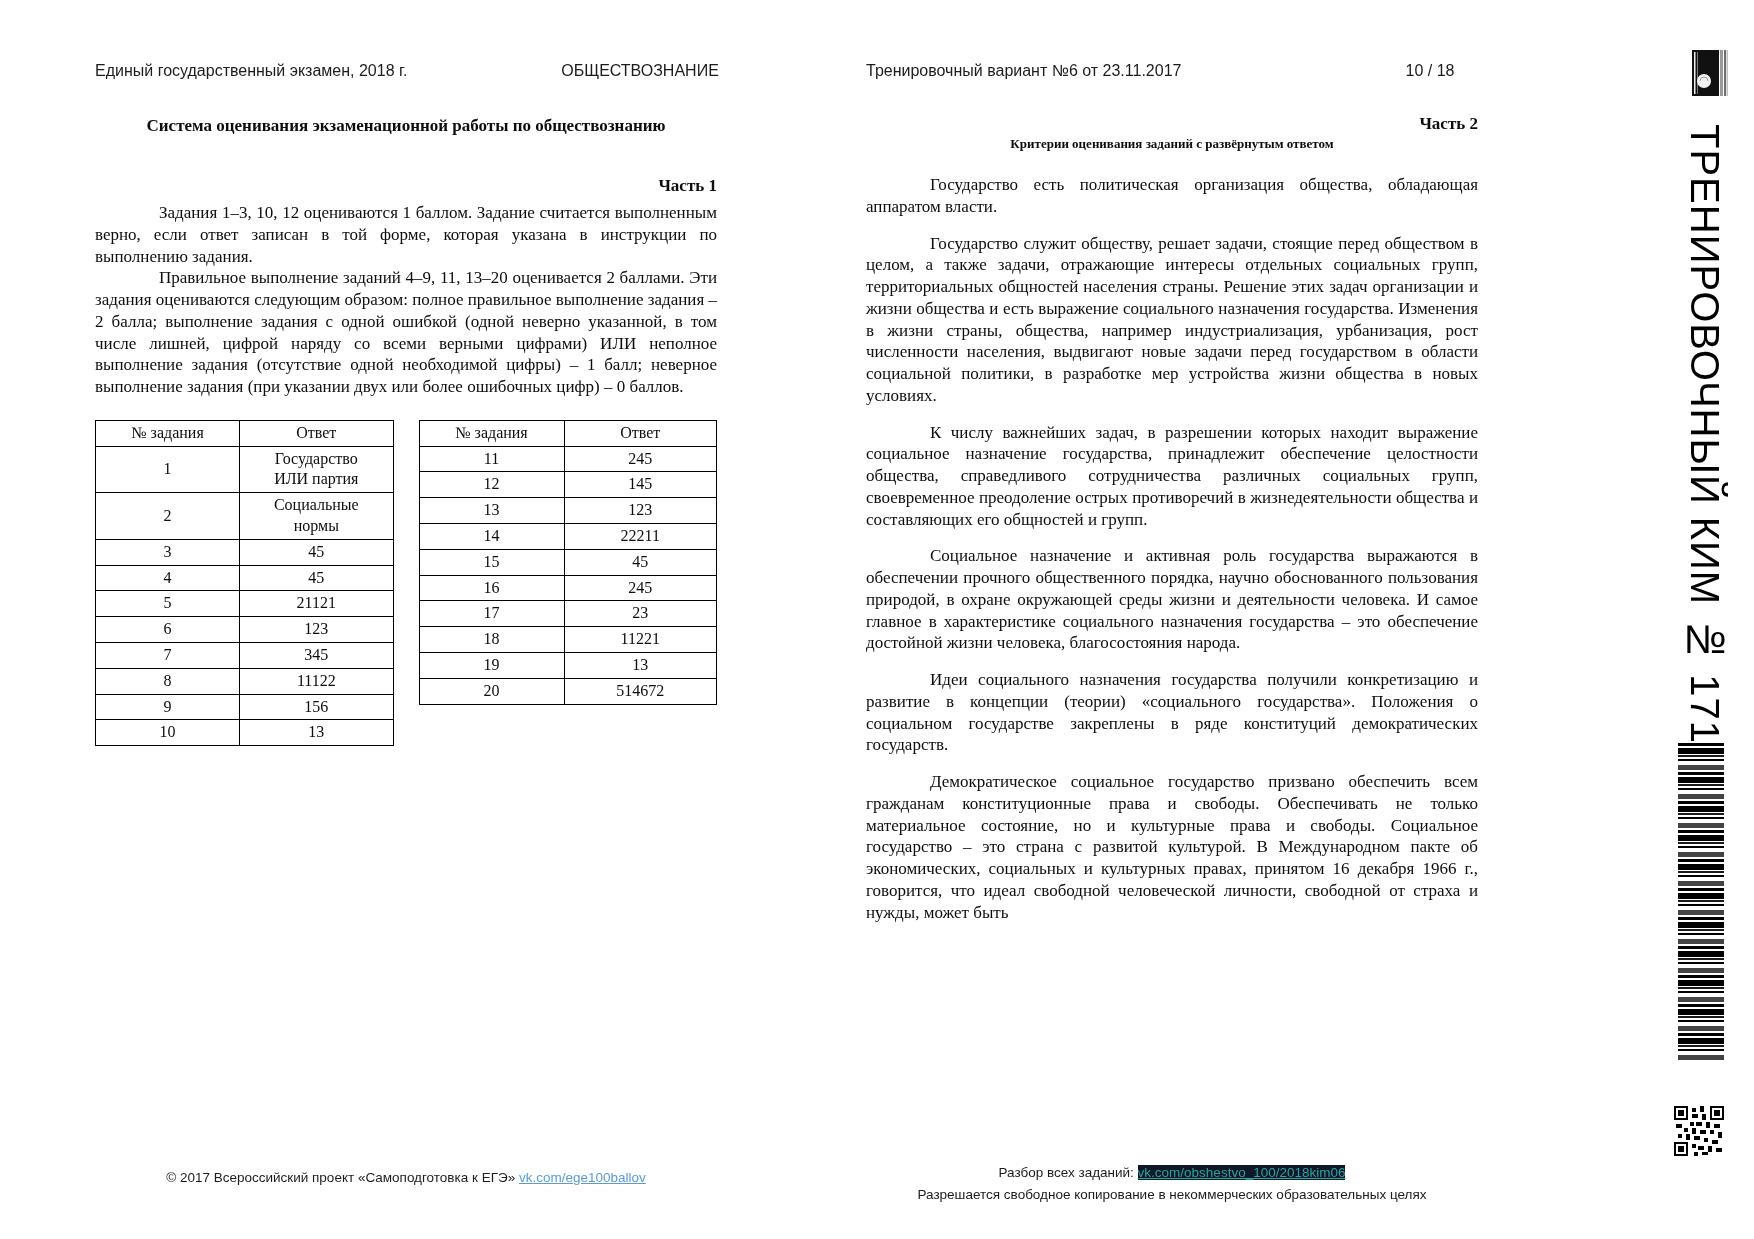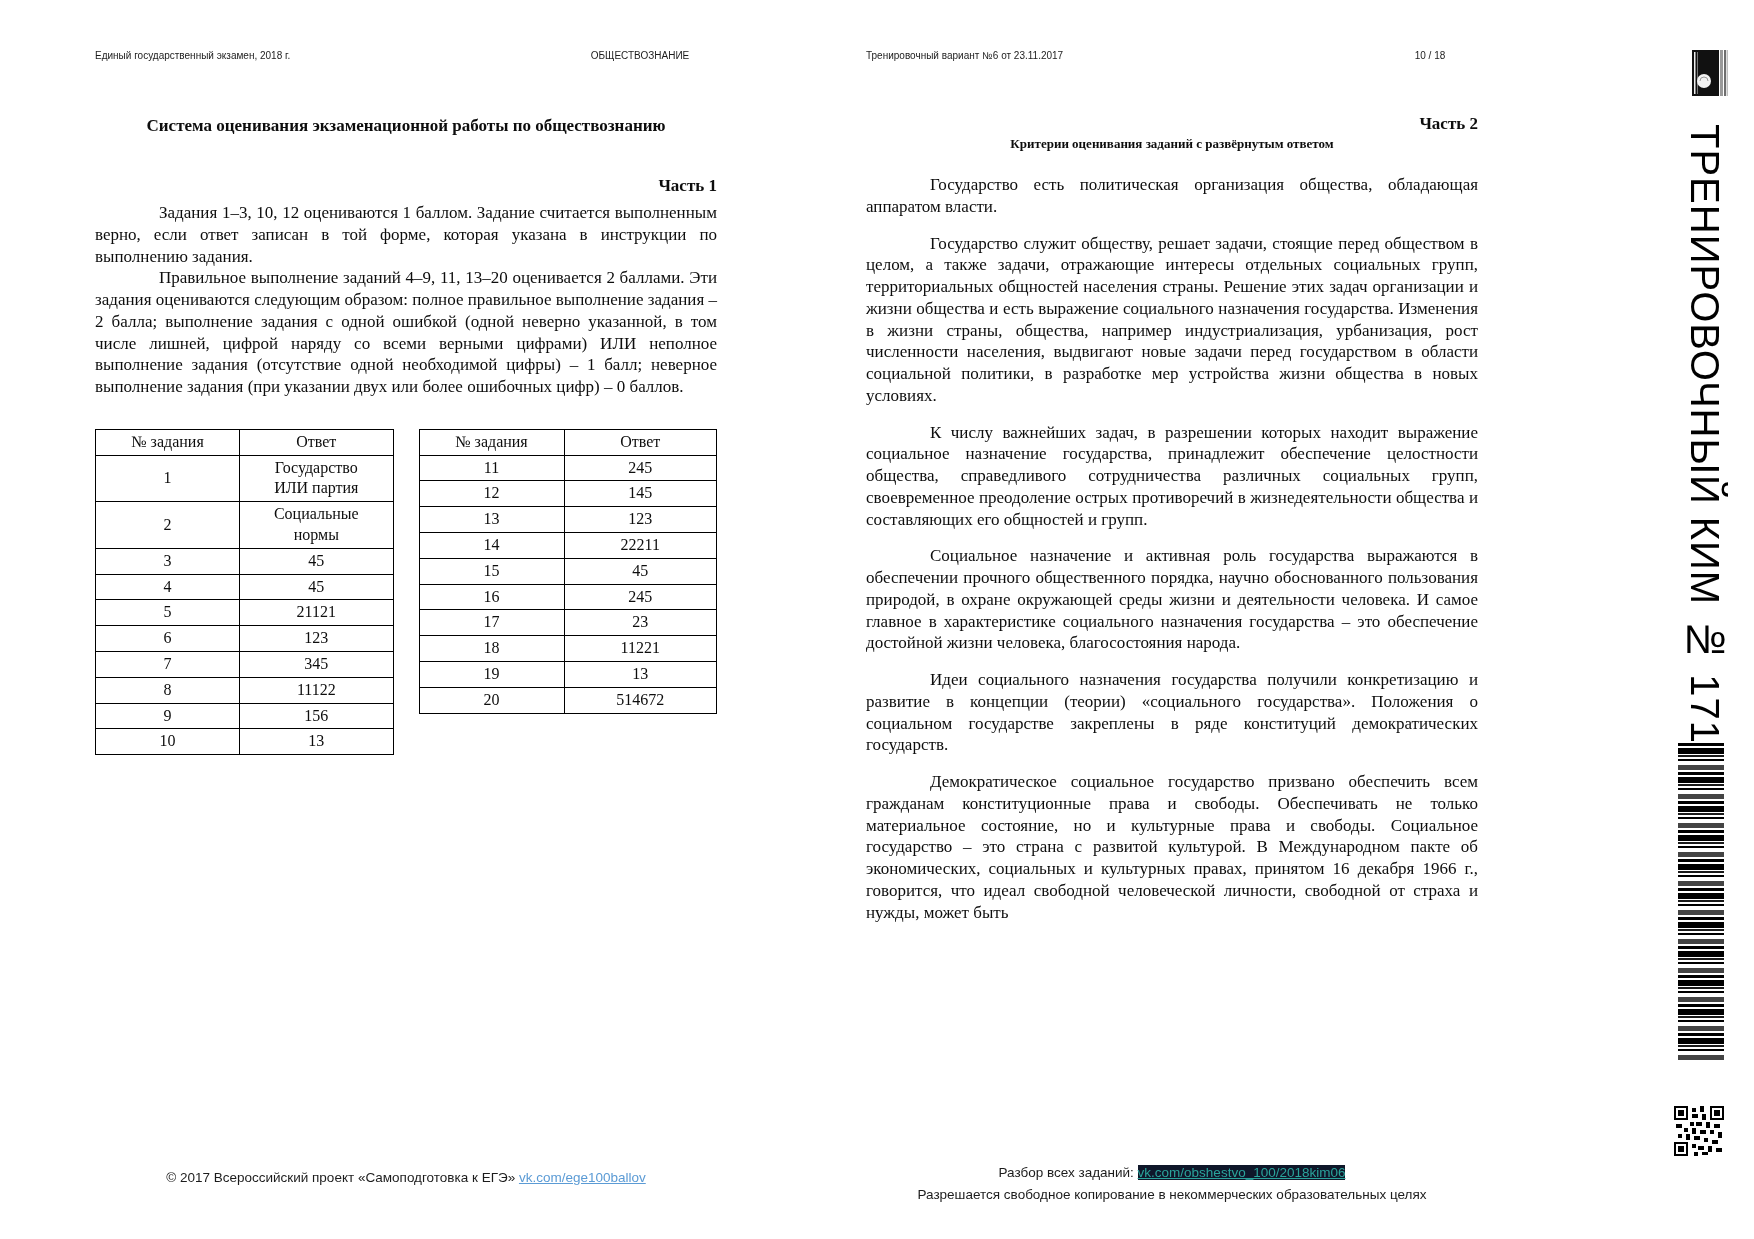--- a/index.html
+++ b/index.html
@@ -1,37 +1,37 @@
 <!DOCTYPE html>
 <html><head>
 <meta charset="utf-8">
 <style>
   html,body{margin:0;padding:0;background:#888;}
   .page{position:relative;width:1754px;height:1239px;background:#ffffff;overflow:hidden;
         font-family:"Liberation Serif",serif;color:#0d0d0d;}
   
-  .hdr{position:absolute;top:50px;font-family:"Liberation Sans",sans-serif;
-       font-size:10px;color:#1c1c1c;white-space:nowrap;}
+  .hdr{position:absolute;top:62px;font-family:"Liberation Sans",sans-serif;
+       font-size:16px;color:#1c1c1c;white-space:nowrap;}
   .hdr-left{left:95px;}
   .hdr-center{left:500px;width:280px;text-align:center;}
   .hdr-right{left:866px;}
   .hdr-page{left:1385px;width:90px;text-align:center;}
   
   .col{position:absolute;top:108px;}
   .col-left{left:95px;width:622px;}
   .col-right{left:866px;width:612px;}
   .doc-title{font-size:17px;font-weight:bold;text-align:center;margin:8px 0 0 0;}
   .part-heading{font-size:17px;font-weight:bold;text-align:right;margin:40px 0 6px 0;}
   .part2-block{margin:6px 0 22px 0;}
   .part2-block .line1{font-size:17px;font-weight:bold;text-align:right;}
   .part2-block .line2{font-size:13px;font-weight:bold;text-align:center;margin-top:2px;}
   .body-par{font-size:17px;line-height:1.28;text-align:justify;text-indent:64px;margin:0;}
   .col-right .body-par{margin-bottom:15px;}
   
-  .tables-wrap{display:flex;gap:25px;margin-top:31px;align-items:flex-start;}
+  .tables-wrap{display:flex;gap:25px;margin-top:22px;align-items:flex-start;}
   table.answers{border-collapse:collapse;font-size:16px;}
   table.answers th,table.answers td{border:1px solid #000;text-align:center;
       padding:2px 4px;line-height:1.3;font-weight:normal;}
   table.answers .c-num{width:140px;}
   table.answers .c-ans{width:148px;white-space:pre-line;}
   
   .footer{position:absolute;font-family:"Liberation Sans",sans-serif;font-size:13.5px;
           text-align:center;color:#1c1c1c;line-height:22px;}
   .footer-left{left:95px;top:1167px;width:622px;}
   .footer-right{left:846px;top:1162px;width:652px;}

